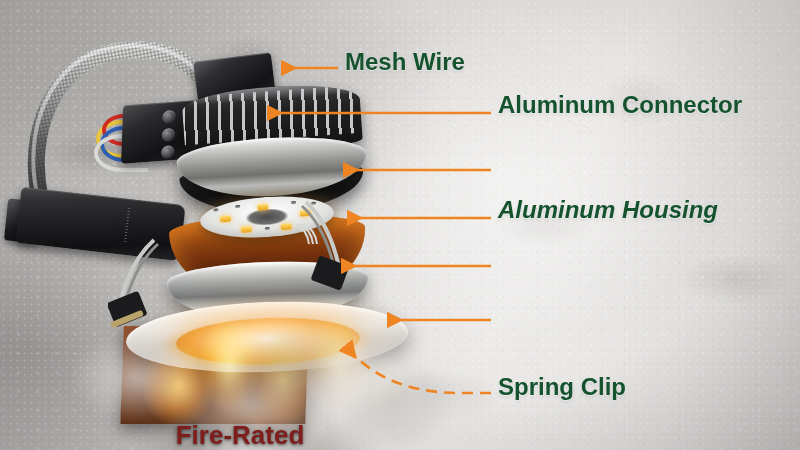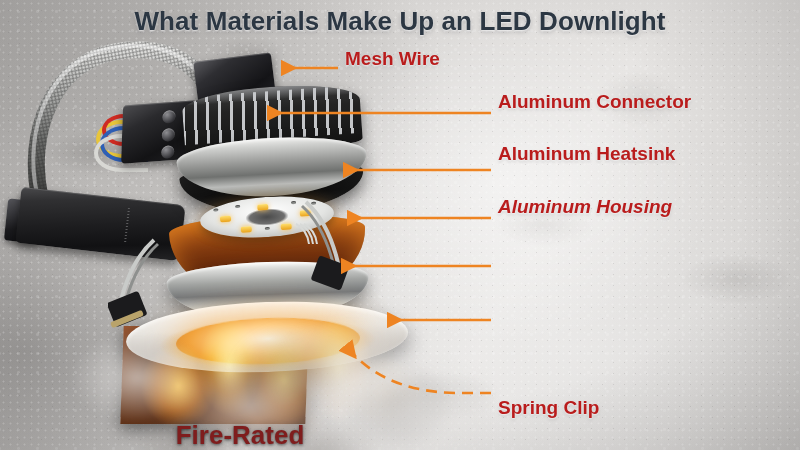--- a/index.html
+++ b/index.html
@@ -49,21 +49,21 @@
     text-shadow:0 1px 2px rgba(255,255,255,.75), 0 2px 4px rgba(90,90,95,.35);
   }
   .footer-caption{
     position:absolute;left:120px;top:420px;width:240px;text-align:center;
     font-size:26px;font-weight:bold;color:#7f1d1d;
     text-shadow:0 1px 3px rgba(0,0,0,.55), 0 0 10px rgba(0,0,0,.35);
   }
 
   
   .label{
-    position:absolute;font-size:19px;font-weight:bold;color:#b91c1c;
+    position:absolute;font-size:24px;font-weight:bold;color:#14532d;
     white-space:nowrap;
     text-shadow:0 1px 2px rgba(255,255,255,.8), 0 2px 3px rgba(110,110,115,.28);
   }
   .svg-layer{position:absolute;inset:0;pointer-events:none;}
 
   
   .product{position:absolute;left:0;top:30px;width:440px;height:400px;}
 
   
   .conduit{position:absolute;left:22px;top:8px;width:190px;height:165px;}
@@ -323,22 +323,20 @@
       <line x1="338" y1="68" x2="283" y2="68"></line>
       <line x1="491" y1="113" x2="269" y2="113"></line>
       <line x1="491" y1="170" x2="345" y2="170"></line>
       <line x1="491" y1="218" x2="349" y2="218"></line>
       <line x1="491" y1="266" x2="343" y2="266"></line>
       <line x1="491" y1="320" x2="389" y2="320"></line>
     </g>
     <path d="M491,393 L455,393 C410,392 372,378 347,347" stroke="#ee8422" stroke-width="2.6" fill="none" stroke-dasharray="11 7" marker-end="url(#arw)"></path>
   </svg>
 
-  <div class="title">What Materials Make Up an LED Downlight</div>
 
   <div class="label" style="left:345px;top:48px;">Mesh Wire</div>
   <div class="label" style="left:498px;top:91px;">Aluminum Connector</div>
-  <div class="label" style="left:498px;top:143px;">Aluminum Heatsink</div>
   <div class="label" style="left:498px;top:196px;font-style:italic;">Aluminum Housing</div>
-  <div class="label" style="left:498px;top:373px;margin-top:24px;">Spring Clip</div>
+  <div class="label" style="left:498px;top:373px;">Spring Clip</div>
 
   <div class="footer-caption">Fire-Rated Downlight</div>
 </div>
 
 </body></html>

